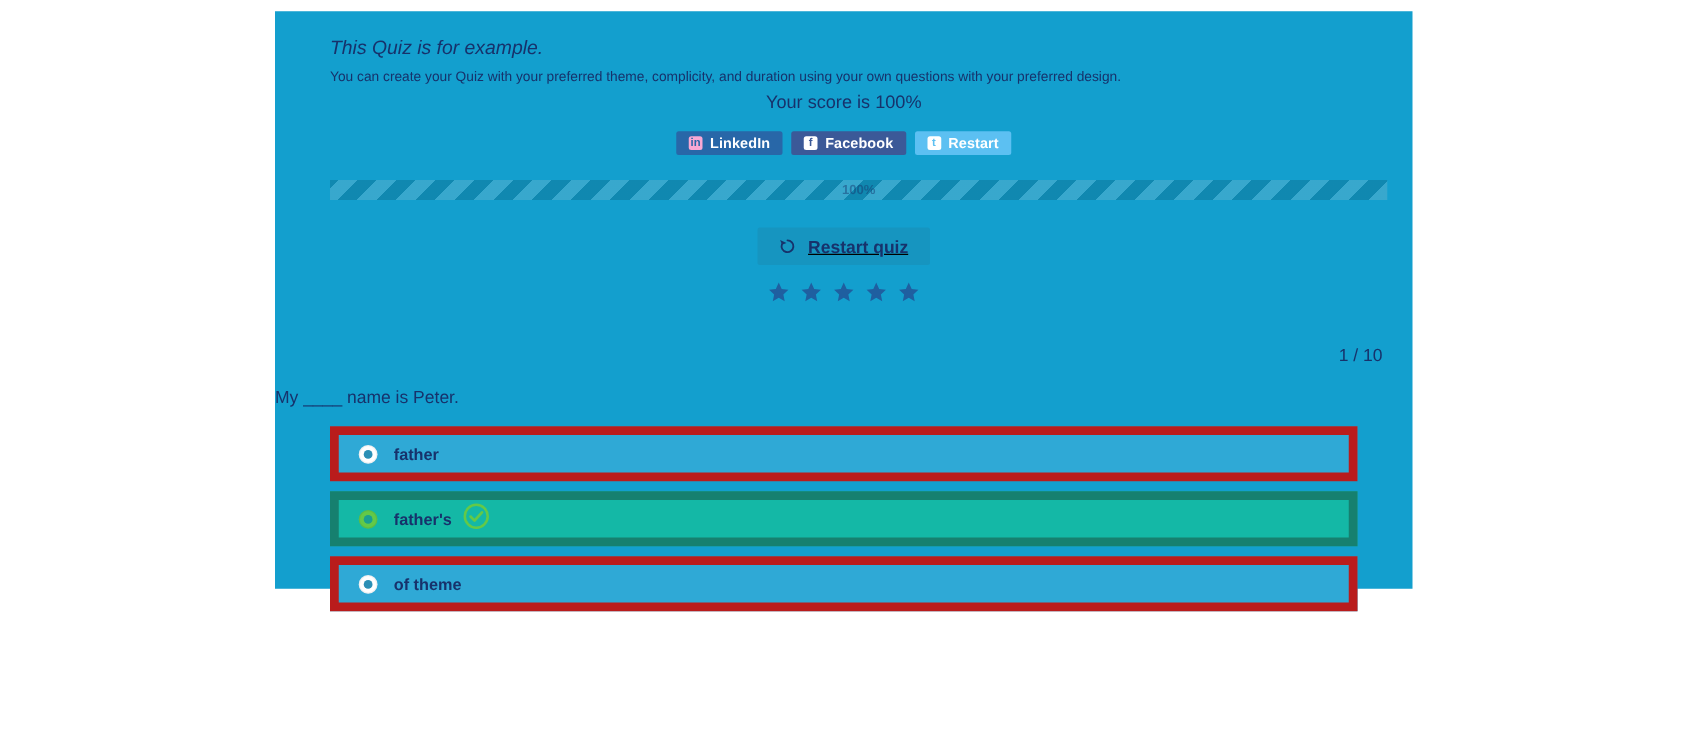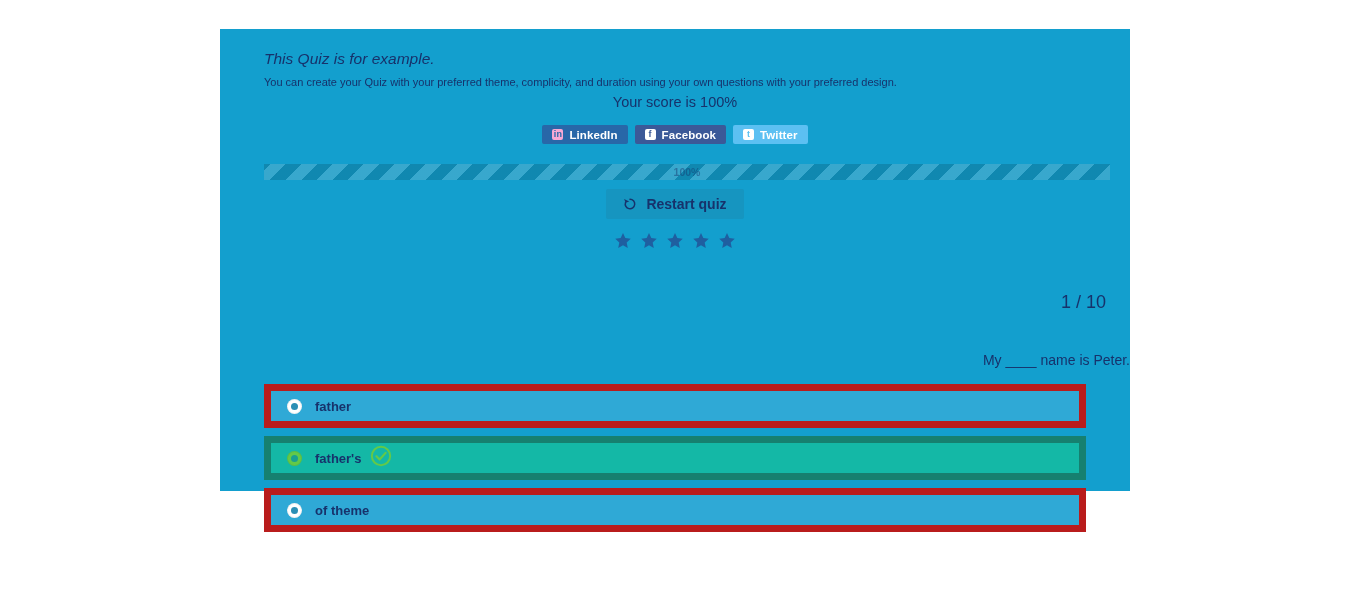--- a/index.html
+++ b/index.html
@@ -17,21 +17,21 @@
     position: relative;
     width: 1349px;
     height: 597px;
     background: #ffffff;
   }
 
   
   .quiz-container {
     position: absolute;
     left: 220px;
-    top: 29px;
+    top: 9px;
     width: 910px;
     height: 462px;
     background: #139fce;
     box-sizing: border-box;
     padding: 0;
   }
 
   .intro {
     padding: 18px 44px 0 44px;
     color: #17326b;
@@ -125,21 +125,22 @@
     text-align: center;
     font-size: 10.5px;
     font-weight: bold;
     color: rgba(23,50,107,0.45);
   }
 
   
   .restart-row {
     display: flex;
     justify-content: center;
-    margin-top: 9px;
+    margin-top: 22px;
+    text-decoration: underline;
   }
   .restart-btn {
     display: inline-flex;
     align-items: center;
     gap: 9px;
     background: #1695c0;
     color: #17326b;
     font-size: 14px;
     font-weight: bold;
     padding: 7px 17px;
@@ -156,31 +157,31 @@
     justify-content: center;
     gap: 8px;
     margin-top: 13px;
   }
   .star { cursor: pointer; display: block; }
 
   
   .counter {
     text-align: right;
     padding-right: 24px;
-    margin-top: 38px;
-    font-size: 18px;
+    margin-top: 28px;
+    font-size: 14px;
     color: #17326b;
   }
 
   
   .question {
-    text-align: right;
+    text-align: left;
     font-size: 14px;
     color: #17326b;
-    margin-top: 39px;
+    margin-top: 17px;
   }
 
   
   .options {
     margin: 16px 44px 0 44px;
   }
   .option {
     position: relative;
     display: flex;
     align-items: center;
@@ -246,21 +247,21 @@
       <div class="social-btn btn-linkedin">
         <span class="sicon">in</span>
         <span>LinkedIn</span>
       </div>
       <div class="social-btn btn-facebook">
         <span class="sicon">f</span>
         <span>Facebook</span>
       </div>
       <div class="social-btn btn-twitter">
         <span class="sicon">t</span>
-        <span>Twitter</span>
+        <span>Restart</span>
       </div>
     </div>
 
     <div class="progress-wrap">
       <div class="progress-fill"></div>
       <div class="progress-label">100%</div>
     </div>
 
     <div class="restart-row">
       <button class="restart-btn">

